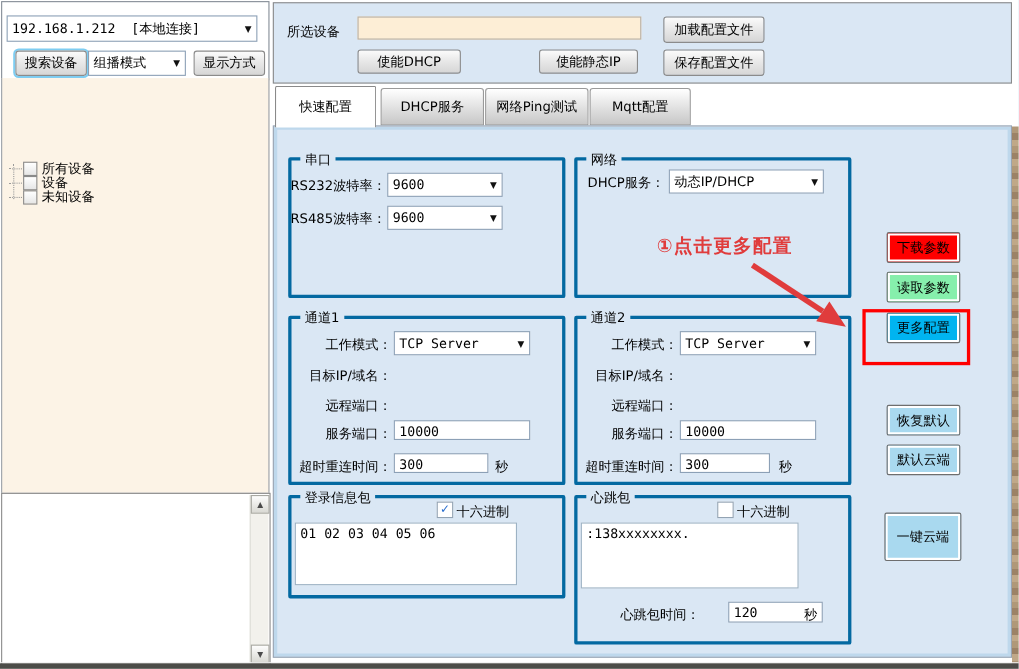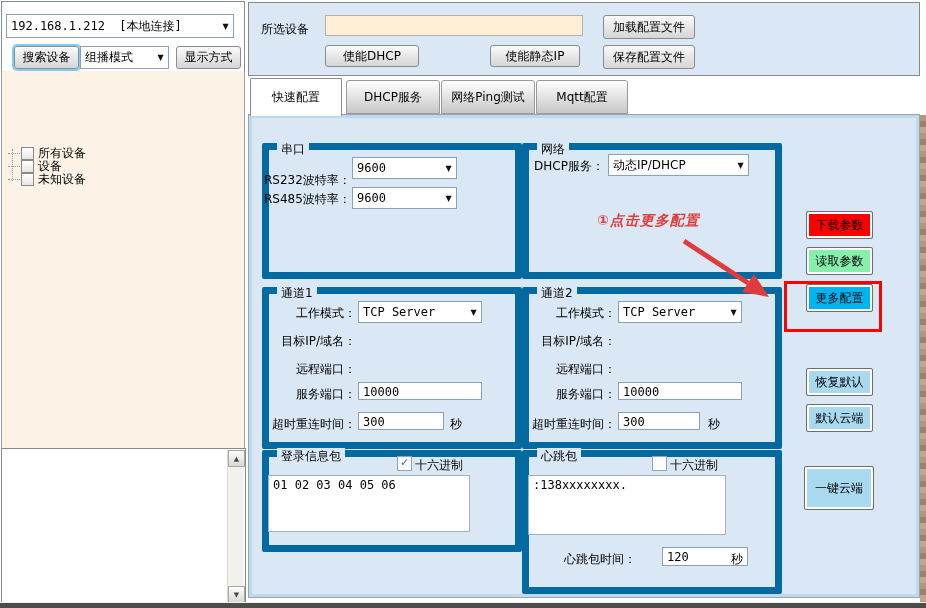--- a/index.html
+++ b/index.html
@@ -16,21 +16,21 @@
        font-size:12px;white-space:nowrap;cursor:default;}
   .combo{position:absolute;background:#fff;border:1px solid #8ca0b6;display:flex;align-items:center;}
   .combo .txt{flex:1;padding-left:4px;font-family:"DejaVu Sans Mono","Liberation Mono",monospace;
        font-size:12px;white-space:pre;overflow:hidden;}
   .combo .arr{width:15px;text-align:center;font-size:8px;color:#111;flex:0 0 15px;}
   .field{position:absolute;background:#fff;border:1px solid #8ca0b6;
        font-family:"DejaVu Sans Mono","Liberation Mono",monospace;font-size:12px;
        padding:2px 0 0 4px;white-space:pre;overflow:hidden;}
   .lbl{position:absolute;font-size:12px;white-space:nowrap;}
   .lbl.r{text-align:right;}
-  .group{position:absolute;border:7px solid #0369a1;border-radius:2px;}
+  .group{position:absolute;border:3px solid #0369a1;border-radius:2px;}
   .group .gt{position:absolute;top:-9px;left:8px;background:#dae7f4;padding:0 4px;font-size:12px;}
   .checkbox{position:absolute;width:13px;height:13px;background:#fff;border:1px solid #93a3b3;
        font-size:11px;line-height:11px;text-align:center;}
   .checkbox .check{display:none;color:#2b6fce;font-weight:bold;}
   .checkbox.checked .check{display:inline;}
   .tab{position:absolute;display:flex;align-items:center;justify-content:center;font-size:12px;}
   .tab.inactive{background:linear-gradient(#ffffff,#e0e0e0 55%,#c7c7c7);
        border:1px solid #9a9a9a;border-radius:3px 3px 0 0;}
   .tab.active{background:#ffffff;border:1px solid #8a8a8a;border-bottom:none;
        border-radius:2px 2px 0 0;z-index:3;}
@@ -104,21 +104,21 @@
 <div class="tab inactive" style="left:346px;top:80px;width:92px;height:32px;">DHCP服务</div>
 <div class="tab inactive" style="left:441px;top:80px;width:92px;height:32px;">网络Ping测试</div>
 <div class="tab inactive" style="left:536px;top:80px;width:90px;height:32px;">Mqtt配置</div>
 
 <div class="abs" style="left:248px;top:114px;width:670px;height:482px;background:#dae7f4;
             border:1px solid #98a4b2;box-shadow:inset 0 0 0 3px #bed8ec;z-index:1;"></div>
 
 <div class="group" style="left:262px;top:143px;width:246px;height:122px;z-index:2;">
   <span class="gt">串口</span>
 </div>
-<span class="lbl r" style="left:264px;top:172px;width:86px;z-index:2;">RS232波特率：</span>
+<span class="lbl r" style="left:264px;top:161px;width:86px;z-index:2;">RS232波特率：</span>
 <div class="combo" style="left:352px;top:157px;width:103px;height:20px;z-index:2;">
   <span class="txt">9600</span>
   <span class="arr">▼</span>
 </div>
 <span class="lbl r" style="left:264px;top:191px;width:86px;z-index:2;">RS485波特率：</span>
 <div class="combo" style="left:352px;top:187px;width:103px;height:20px;z-index:2;">
   <span class="txt">9600</span>
   <span class="arr">▼</span>
 </div>
 
@@ -185,22 +185,22 @@
 <span class="lbl" style="left:731px;top:551px;z-index:2;">秒</span>
 
 <div class="btn3d" style="left:806px;top:211px;width:65px;height:26px;background:#ff0000;z-index:2;">下载参数</div>
 <div class="btn3d" style="left:806px;top:247px;width:65px;height:26px;background:#86efac;z-index:2;">读取参数</div>
 <div class="btn3d" style="left:806px;top:284px;width:65px;height:26px;background:#00b4f0;z-index:2;">更多配置</div>
 <div class="abs" style="left:784px;top:281px;width:92px;height:45px;border:3px solid #ff0000;z-index:40;"></div>
 <div class="btn3d" style="left:806px;top:368px;width:65px;height:26px;background:#a9d9ef;z-index:2;">恢复默认</div>
 <div class="btn3d" style="left:806px;top:404px;width:65px;height:26px;background:#a9d9ef;z-index:2;">默认云端</div>
 <div class="btn3d" style="left:804px;top:466px;width:68px;height:42px;background:#a9d9ef;z-index:2;">一键云端</div>
 
-<span style="position:absolute;left:597px;top:212px;color:#e03c3c;font-weight:bold;font-size:14px;
-             letter-spacing:1px;z-index:45;font-style:italic;">①点击更多配置</span>
+<span style="position:absolute;left:597px;top:212px;color:#e03c3c;font-weight:bold;font-size:17px;
+             letter-spacing:1px;z-index:45;">①点击更多配置</span>
 <svg style="position:absolute;left:0;top:0;width:926px;height:608px;pointer-events:none;z-index:50;" viewBox="0 0 926 608">
   <line x1="684" y1="241" x2="748" y2="283" stroke="#e03c3c" stroke-width="5"></line>
   <polygon points="769,297 742,292 754,274" fill="#e03c3c"></polygon>
 </svg>
 
 <div class="abs" style="left:920px;top:115px;width:6px;height:488px;
             background:repeating-linear-gradient(180deg,#b09878 0 6px,#9c8266 6px 12px,#c0a888 12px 18px);"></div>
 <div class="abs" style="left:0;top:602px;width:926px;height:1px;background:#f0f0f0;"></div>
 <div class="abs" style="left:0;top:603px;width:926px;height:5px;background:#4c4c48;"></div>
 

